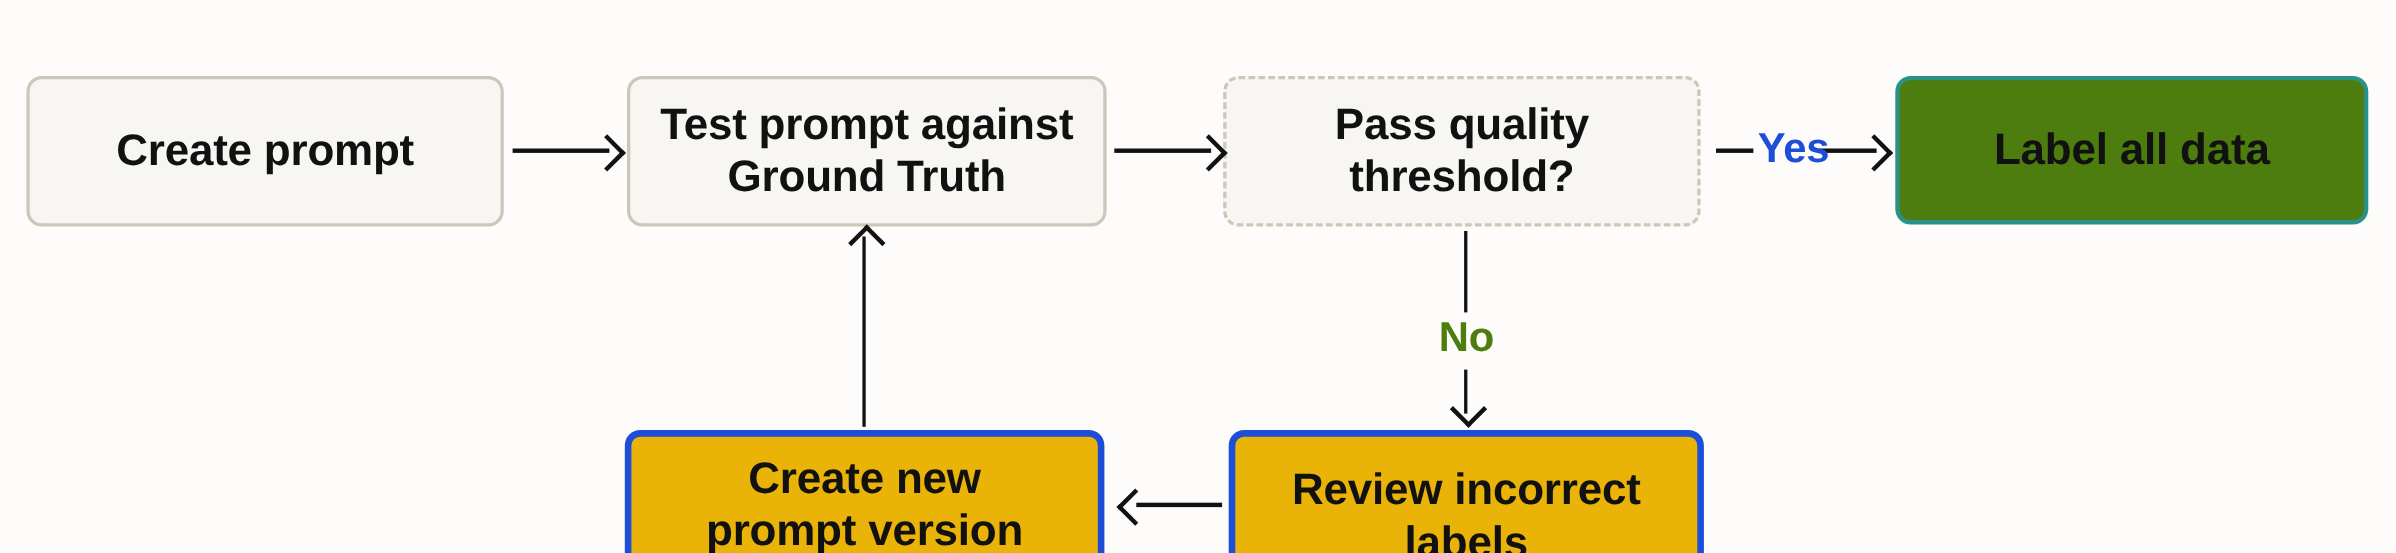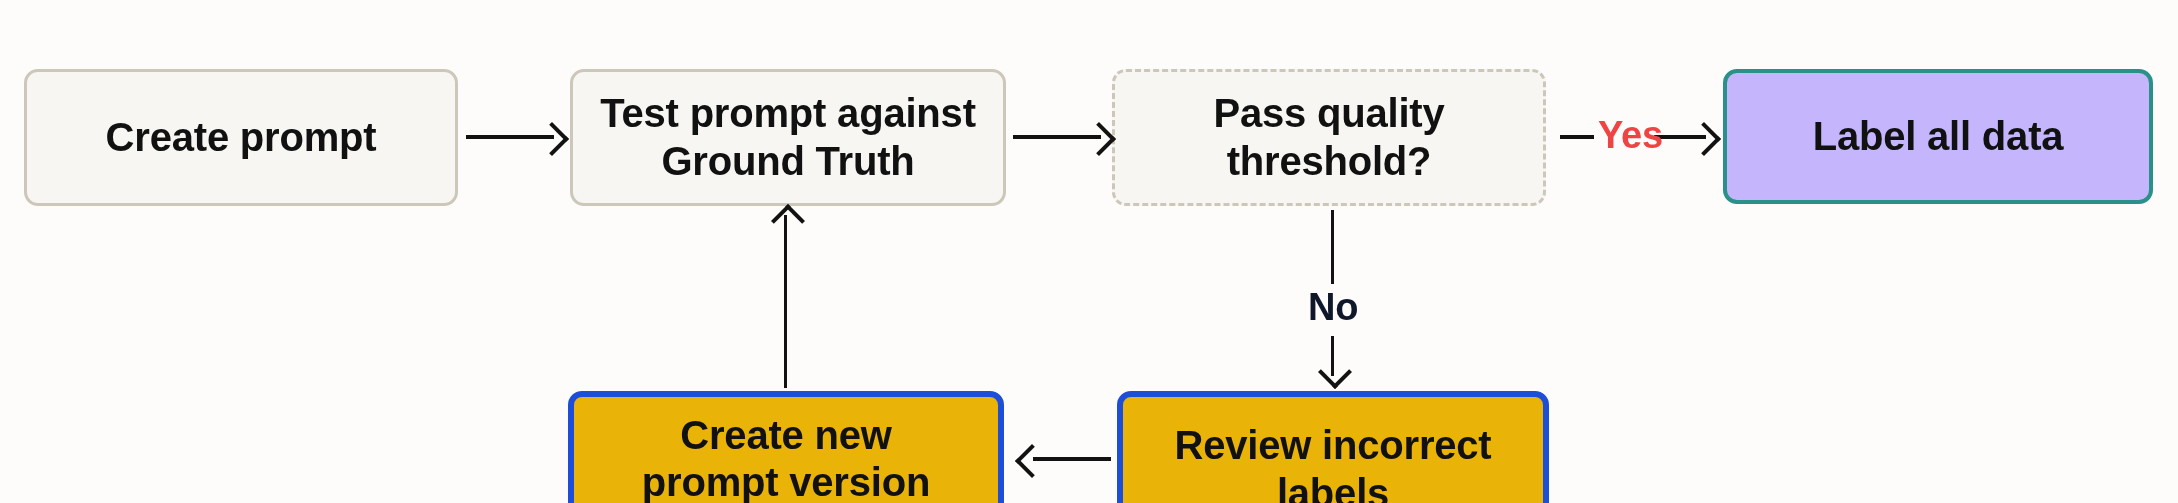--- a/index.html
+++ b/index.html
@@ -40,21 +40,21 @@
 
   .node.neutral {
     background: #f7f6f3;
     border: 3px solid #cdc7ba;
   }
   .node.decision {
     background: #f7f6f3;
     border: 3px dashed #cdc7ba;
   }
   .node.success {
-    background: #c4b5fd;
+    background: #4d7c0f;
     border: 4px solid #2a9189;
   }
   .node.warn {
     background: #eab308;
     border: 6px solid #1d4ed8;
   }
 
   
   #node-create-prompt      { left: 24px;   top: 21px;  width: 434px; height: 137px; }
   #node-test-prompt        { left: 570px;  top: 21px;  width: 436px; height: 137px; }
@@ -90,22 +90,22 @@
 
   
   .edge-label {
     position: absolute;
     font-size: 38px;
     font-weight: 700;
     letter-spacing: -0.2px;
     line-height: 1;
     white-space: nowrap;
   }
-  #edge-label-yes { color: #ef4444; left: 1598px; top: 68px; }
-  #edge-label-no  { color: #0f172a; left: 1308px; top: 240px; }
+  #edge-label-yes { color: #1d4ed8; left: 1598px; top: 68px; }
+  #edge-label-no  { color: #4d7c0f; left: 1308px; top: 240px; }
 
   
   #arrow-create-to-test .hline { left: 466px; top: 87px; width: 88px; }
   #arrow-create-to-test .head  { left: 540px; top: 79px; }
 
   #arrow-test-to-pass .hline { left: 1013px; top: 87px; width: 88px; }
   #arrow-test-to-pass .head  { left: 1087px; top: 79px; }
 
   #arrow-pass-to-label .hline.seg-a { left: 1560px; top: 87px; width: 34px; }
   #arrow-pass-to-label .hline.seg-b { left: 1654px; top: 87px; width: 52px; }

